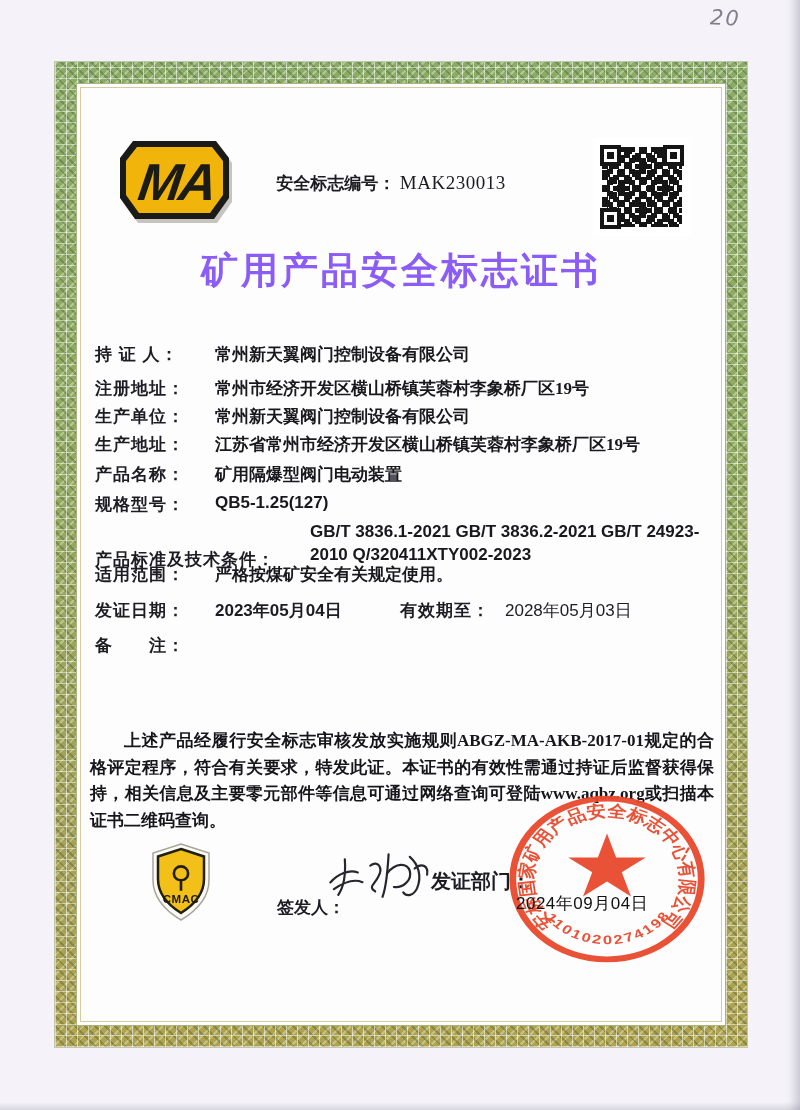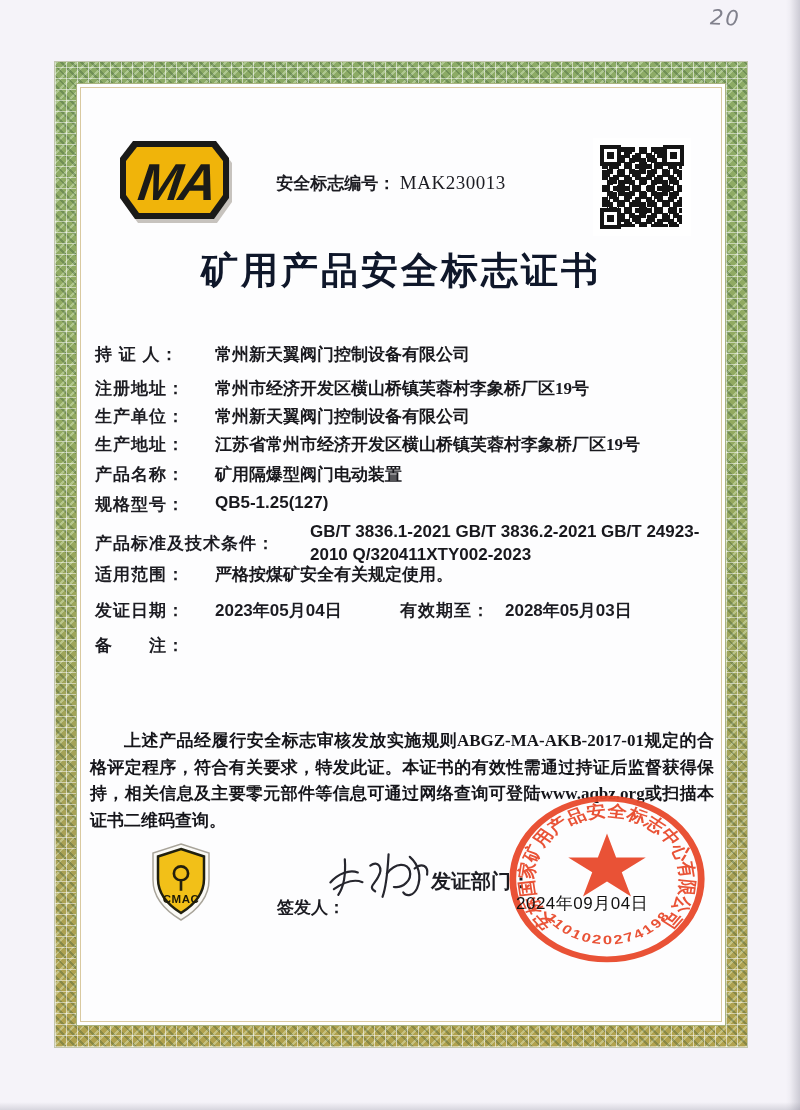--- a/index.html
+++ b/index.html
@@ -39,34 +39,34 @@
   .qr-grid{position:absolute;inset:9px;
     background-image:
       repeating-conic-gradient(#151515 0% 25%,transparent 0% 50%),
       repeating-conic-gradient(#151515 0% 25%,#ffffff 0% 50%);
     background-size:11px 11px,15px 15px;}
   .qr .f{position:absolute;width:21px;height:21px;border:4px solid #151515;background:#fff;box-sizing:border-box;}
   .qr .f::after{content:'';position:absolute;inset:3px;background:#151515;}
   .qr .f.tl{left:7px;top:7px;} .qr .f.tr{right:7px;top:7px;} .qr .f.bl{left:7px;bottom:7px;}
 
   .title{position:absolute;left:0;top:184px;width:692px;text-align:center;
-    font-size:37px;font-weight:900;letter-spacing:3px;color:#0f172a;}
+    font-size:37px;font-weight:900;letter-spacing:3px;color:#8b5cf6;}
 
   
   .row{position:absolute;left:40px;width:620px;height:24px;font-size:17px;}
   .row .lbl{display:inline-block;width:120px;font-weight:bold;letter-spacing:1px;vertical-align:top;}
   .row .val{font-family:"Liberation Serif",serif;font-weight:bold;color:#18181d;}
   .row .val.hv{font-family:"Liberation Sans",sans-serif;letter-spacing:0;}
-  .row7 .lbl{width:auto;position:absolute;left:0;top:12px;font-family:Liberation Serif, serif;}
+  .row7 .lbl{width:auto;position:absolute;left:0;top:28px;font-family:Liberation Serif, serif;}
   .row7 .val{position:absolute;left:215px;top:0;width:412px;line-height:23px;font-family:"Liberation Sans",sans-serif;}
   .drow span{position:absolute;white-space:nowrap;}
   .d1{left:0;font-weight:bold;letter-spacing:1px;}
   .d2{left:120px;font-weight:bold;}
   .d3{left:305px;font-weight:bold;letter-spacing:1px;}
-  .d4{left:410px;font-weight:bold;}
+  .d4{left:410px;font-weight:normal;}
 
   
   .statement{position:absolute;left:35px;top:666px;width:624px;margin:0;
     font-family:"Liberation Serif",serif;font-weight:bold;font-size:17px;
     line-height:26.5px;text-indent:2em;text-align:justify;color:#15151a;}
 
   
   .badge{position:absolute;left:94px;top:781px;}
   .signer{position:absolute;left:222px;top:806px;font-size:17px;font-weight:bold;margin-top:28px;}
   .signature{position:absolute;left:268px;top:784px;transform:rotate(-4deg);}

